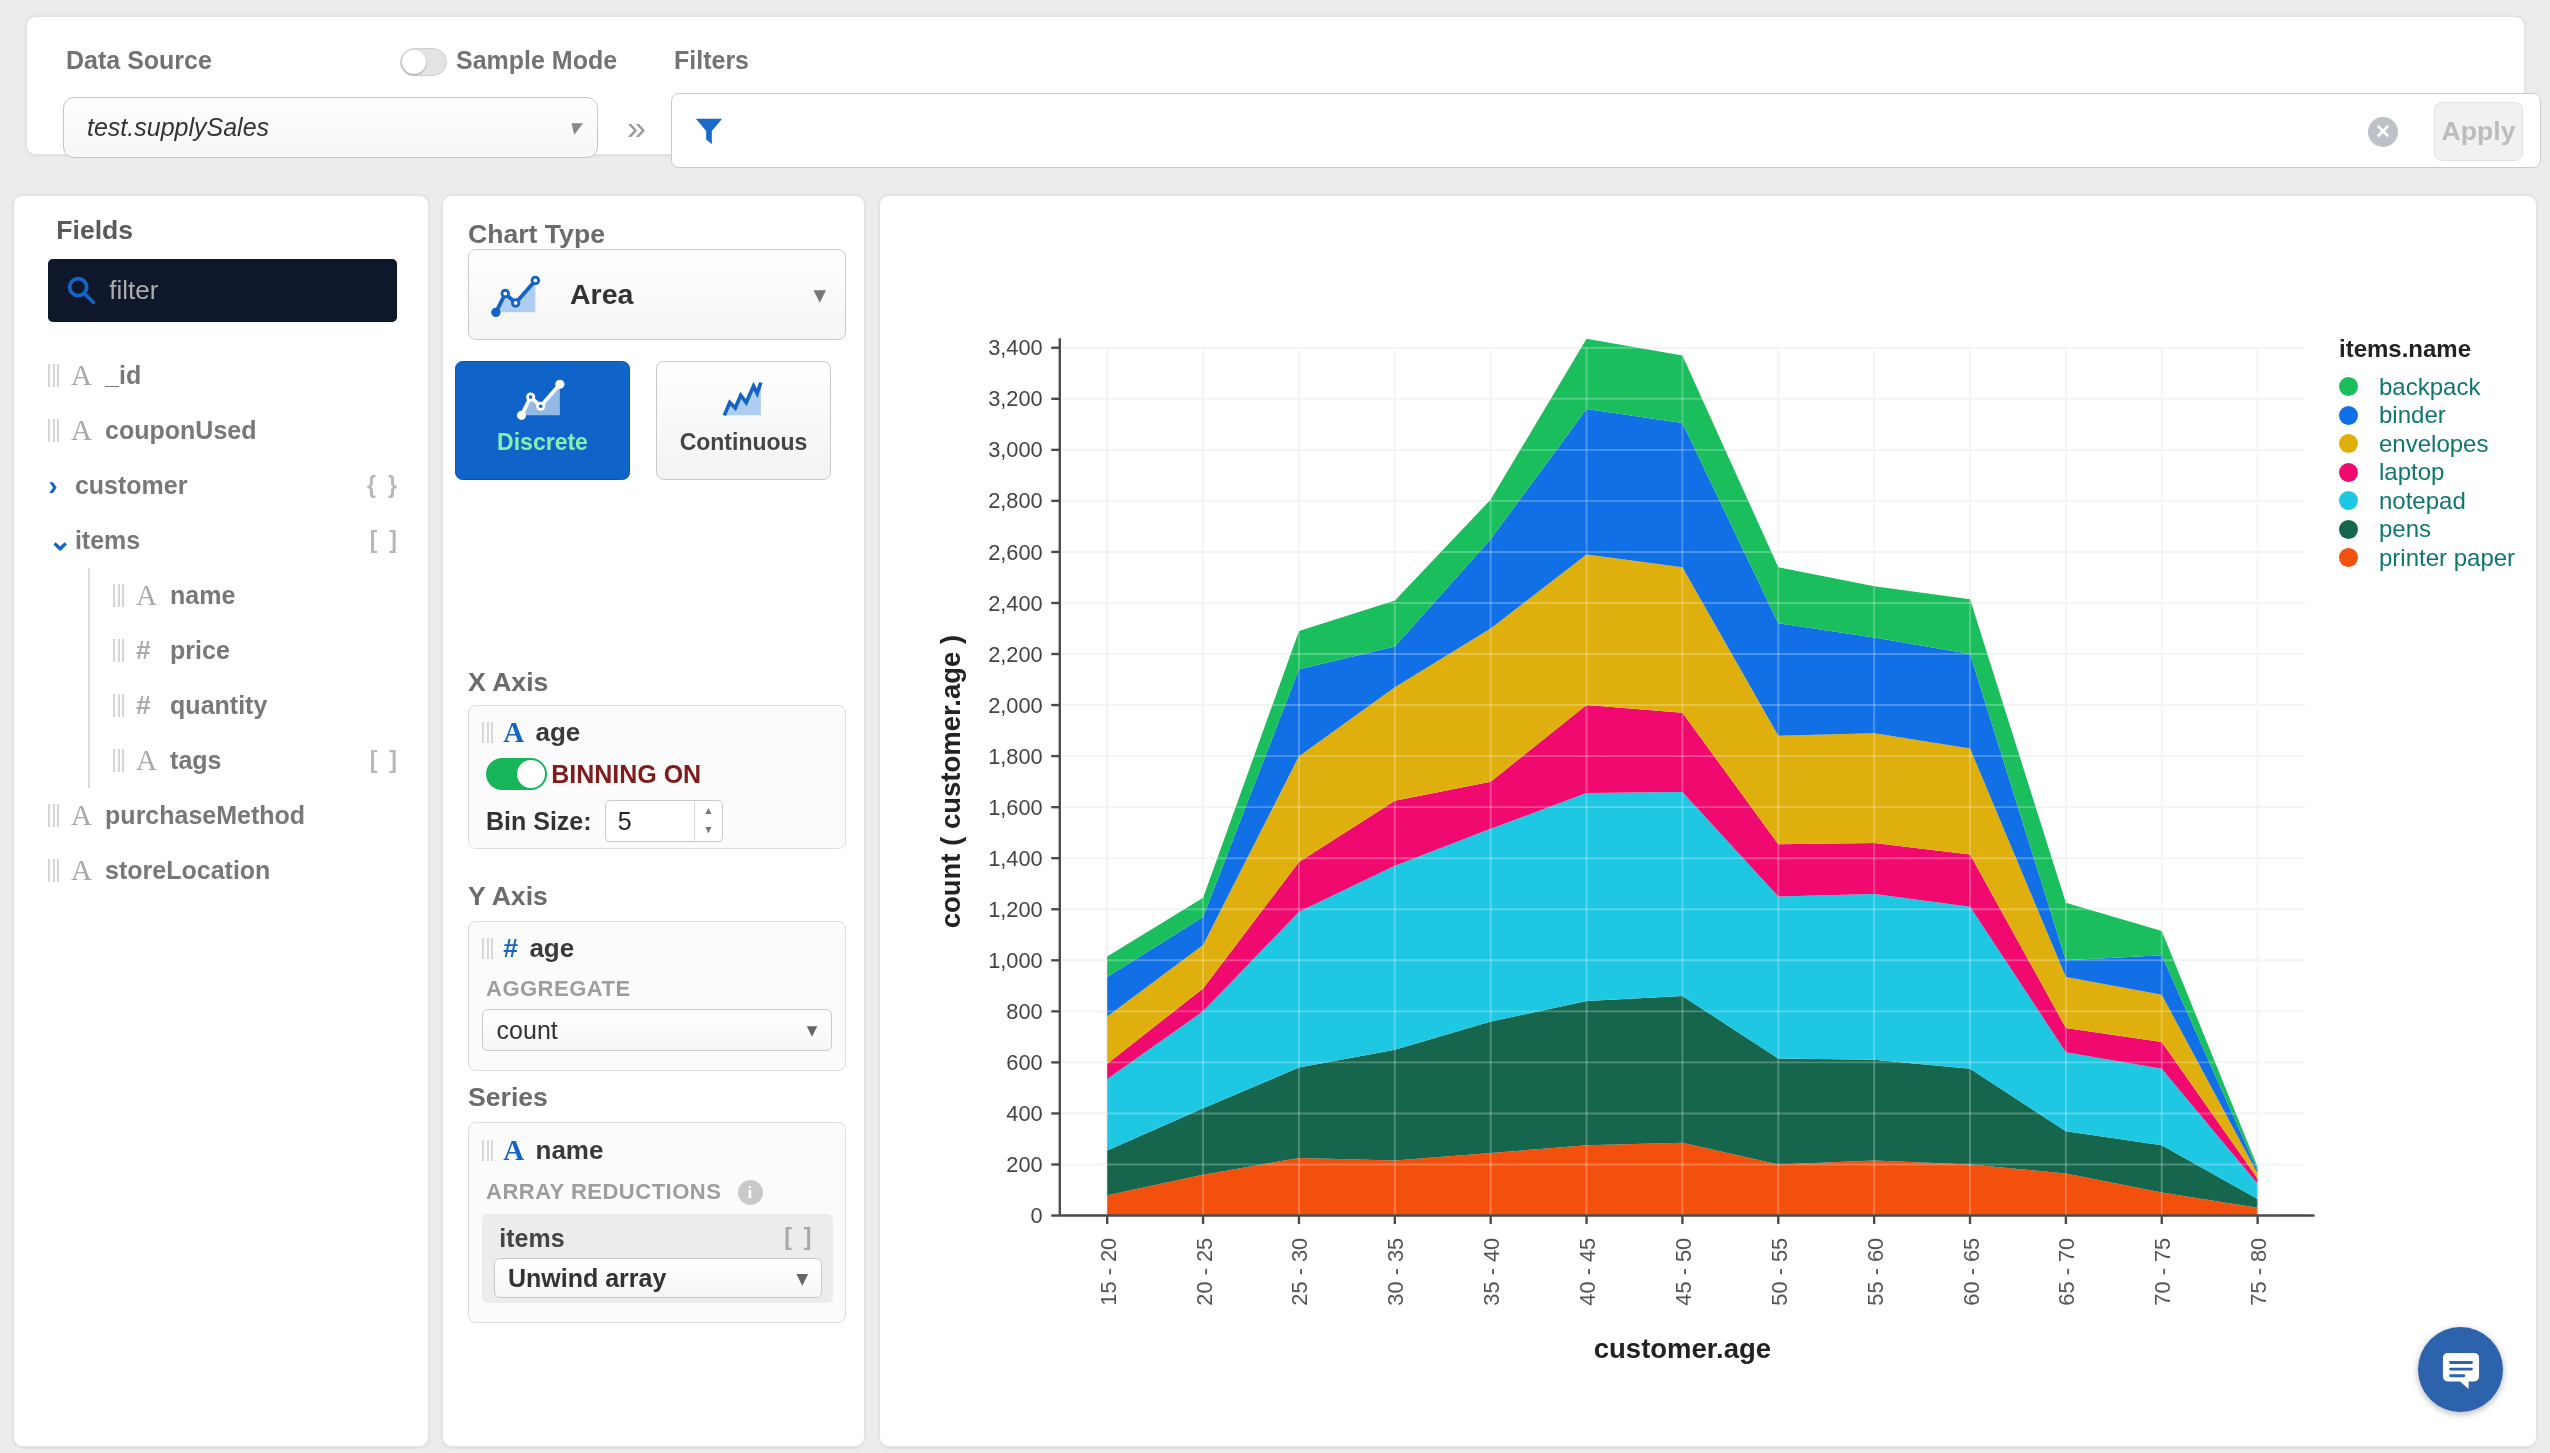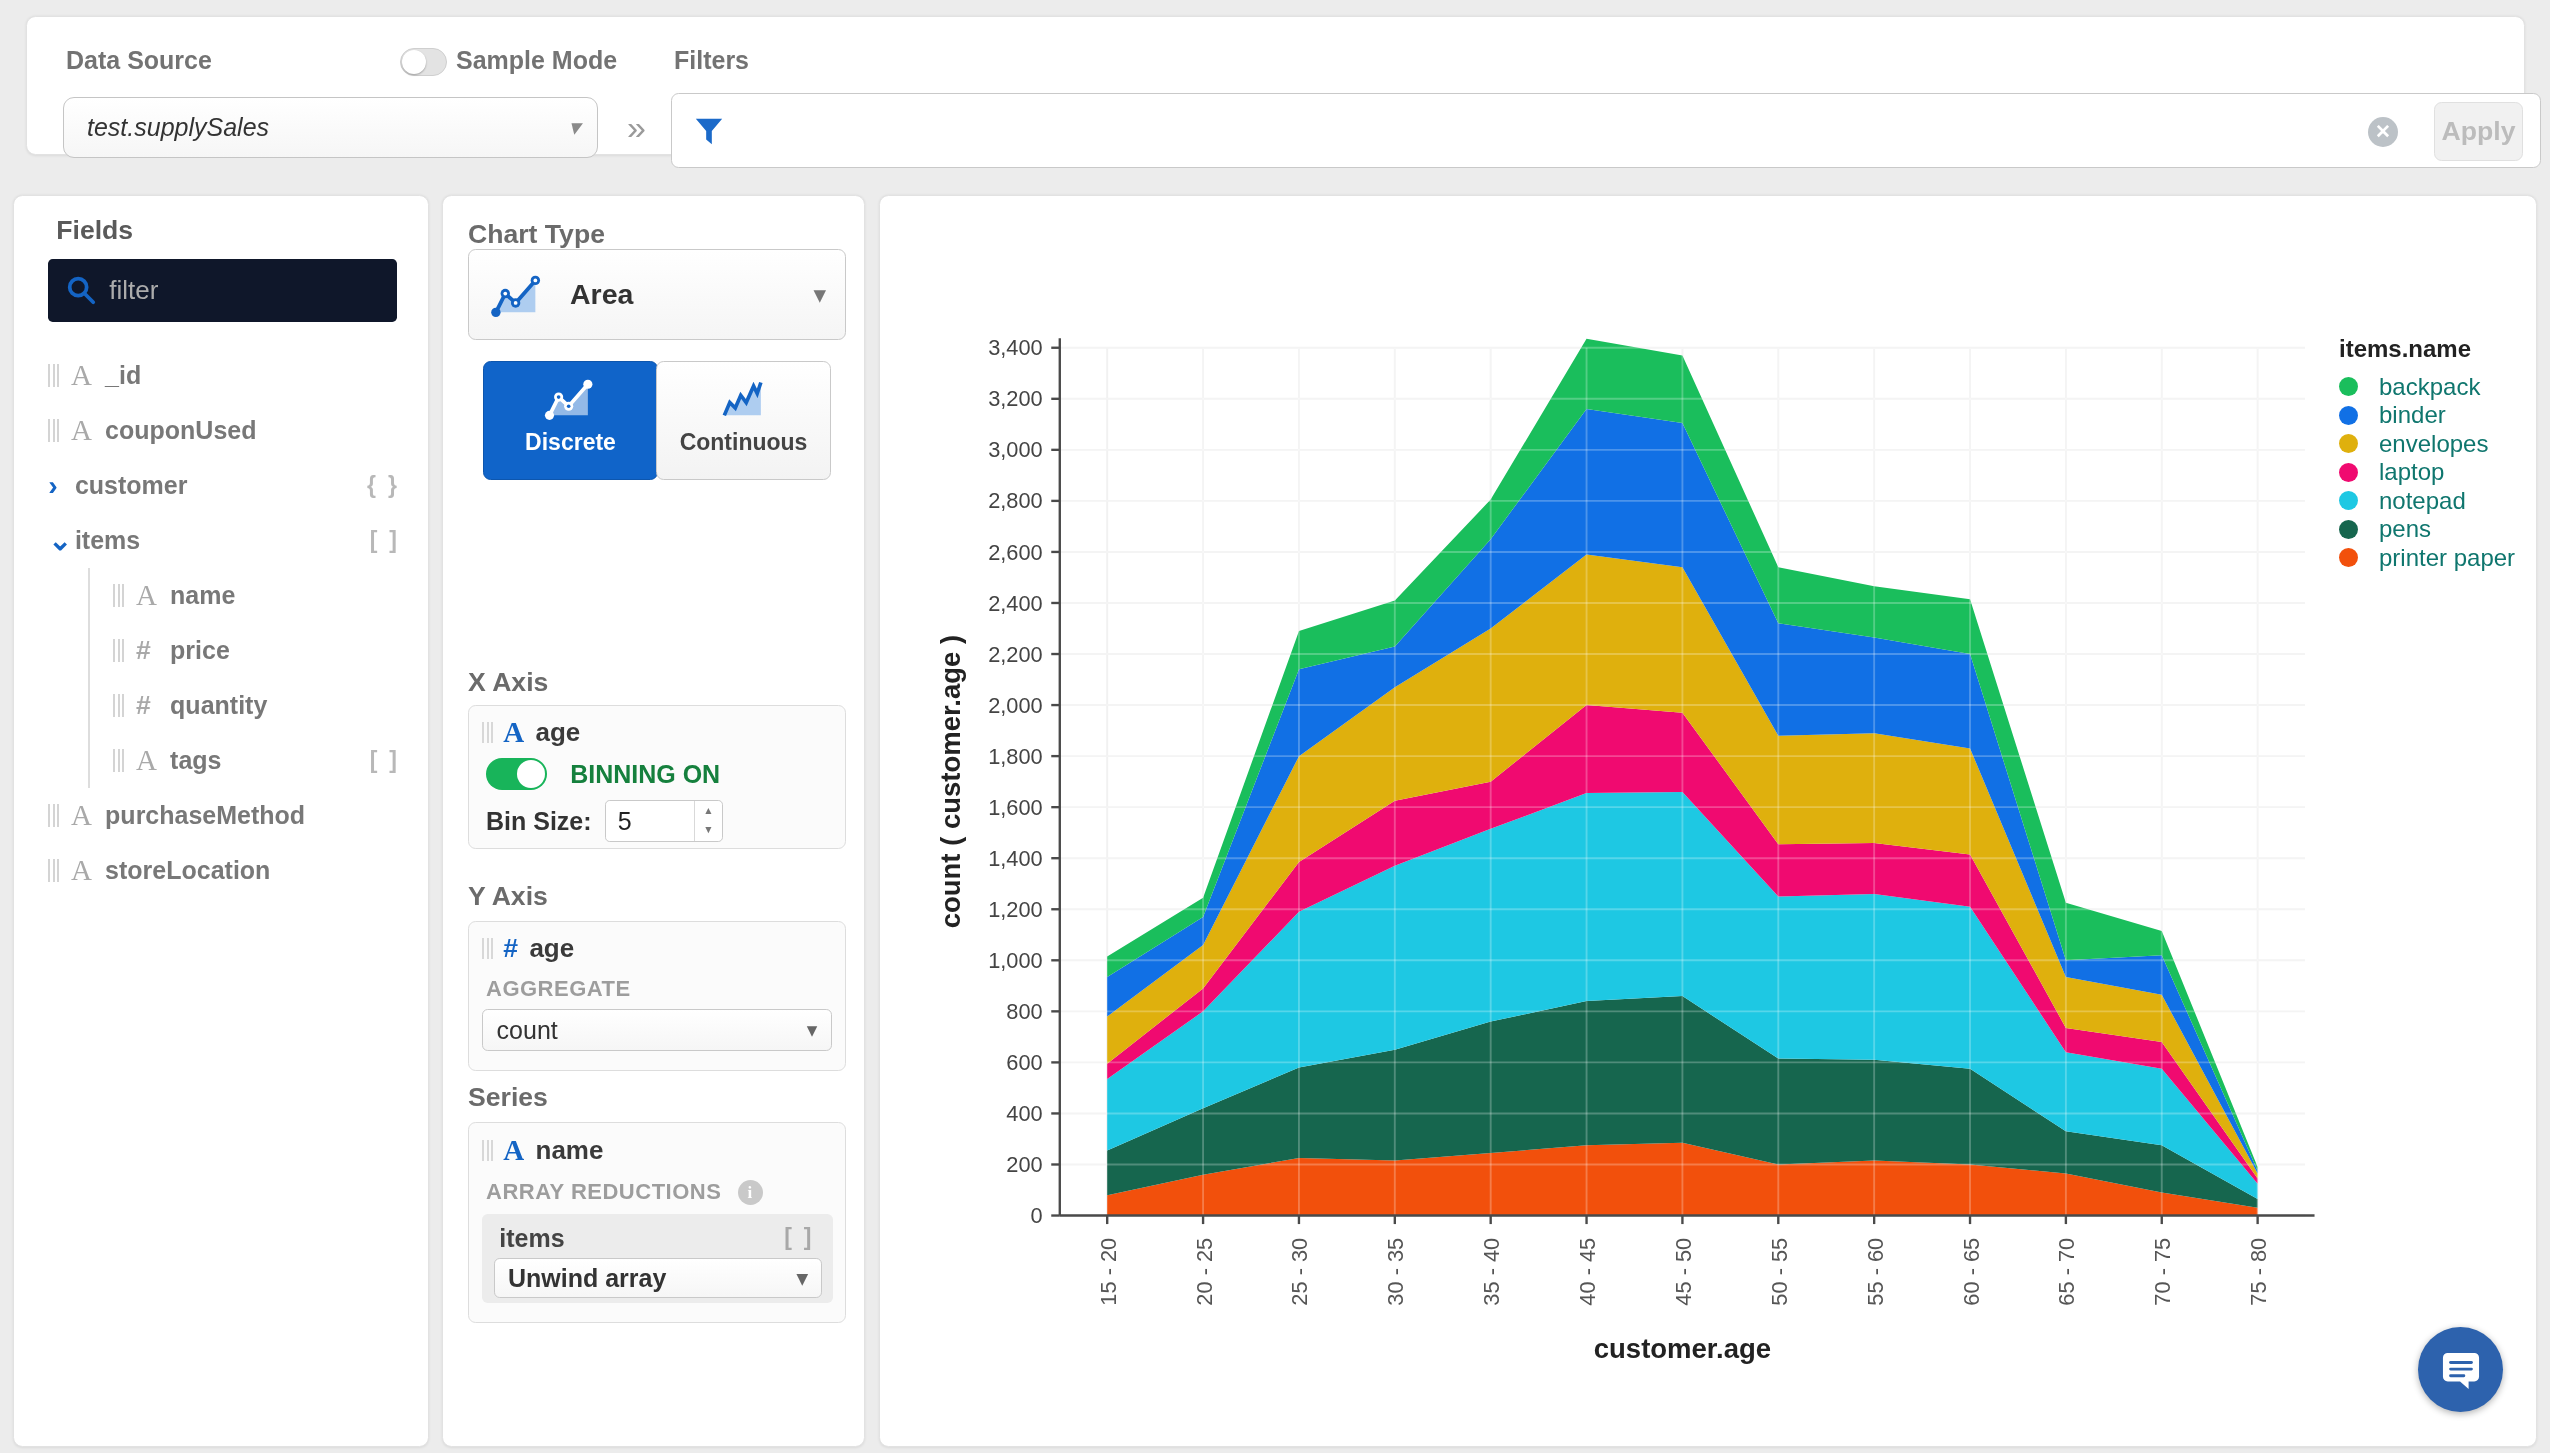--- a/index.html
+++ b/index.html
@@ -59,21 +59,21 @@
   .fieldline .bicon { color:#1464c4; font-size:26.6px; font-weight:bold; margin-right:11.4px; }
   .fieldline .bicon.serif { font-family:"Liberation Serif", serif; font-size:29px; }
   .fieldline .fname { color:#3a3a3a; font-size:26px; font-weight:bold; }
   #charttype-select { position:absolute; left:25px; top:53px; width:378px; height:91px;
       border:0.9px solid #c9c9c9; border-radius:7.6px; background:linear-gradient(#fff,#f5f5f5);
       display:flex; align-items:center; }
   #charttype-select .cname { font-size:28.5px; font-weight:bold; color:#333; margin-left:25px; }
   #charttype-select .chev { position:absolute; right:19px; color:#777; font-size:25px; }
   .dc-btn { position:absolute; top:165px; width:175px; height:119px; border-radius:7.6px;
       text-align:center; font-size:23px; font-weight:bold; }
-  #discrete-btn { left:40px; background:#1064c9; color:#ffffff; border:0.9px solid #0d56ae; }
+  #discrete-btn { left:12px; background:#1064c9; color:#86efac; border:0.9px solid #0d56ae; }
   #continuous-btn { left:213px; background:linear-gradient(#fff,#f3f3f3); color:#444; border:0.9px solid #c9c9c9; }
   .dc-btn svg { margin-top:13.3px; }
   .dc-btn .dlabel { margin-top:1.9px; }
   .toggle-on { display:inline-block; position:relative; width:61px; height:32px;
       background:#18b45a; border-radius:16px; vertical-align:middle; }
   .toggle-on .knob { position:absolute; right:1.9px; top:1.9px; width:28.5px; height:28.5px; background:#fff; border-radius:50%; }
   .sublabel { color:#9d9d9d; font-size:22px; font-weight:bold; letter-spacing:0.5px; }
   .select-box { position:relative; border:0.9px solid #c9c9c9; border-radius:5.7px;
       background:linear-gradient(#fff,#f6f6f6); font-size:25px; color:#333; }
   .select-box .chev { position:absolute; right:13.3px; top:50%; transform:translateY(-50%); color:#666; font-size:21px; }
@@ -228,21 +228,21 @@
   </div>
   <div class="sec-h" style="top:471px">X Axis</div>
   <div class="ecard" style="top:509px; height:144px;">
     <div class="fieldline" style="padding-top:9.5px">
       <div class="handle"></div>
       <span class="bicon serif">A</span>
       <span class="fname">age</span>
     </div>
     <div style="margin:9.5px 0 0 17px;">
       <span class="toggle-on"><span class="knob"></span></span>
-      <span style="color:#15803d;font-weight:bold;font-size:25px;margin-left:19px;vertical-align:middle;">BINNING ON</span>
+      <span style="color:#7f1d1d;font-weight:bold;font-size:25px;margin-left:0;vertical-align:middle;">BINNING ON</span>
     </div>
     <div style="margin:9.5px 0 0 17px;">
       <span style="color:#333;font-weight:bold;font-size:25px;vertical-align:middle;">Bin Size:</span>
       <span id="binsize-input" style="margin-left:9.5px;vertical-align:middle;">
         <span>5</span>
         <span class="spin"><span>▲</span><br><span>▼</span></span>
       </span>
     </div>
   </div>
   <div class="sec-h" style="top:685px">Y Axis</div>

